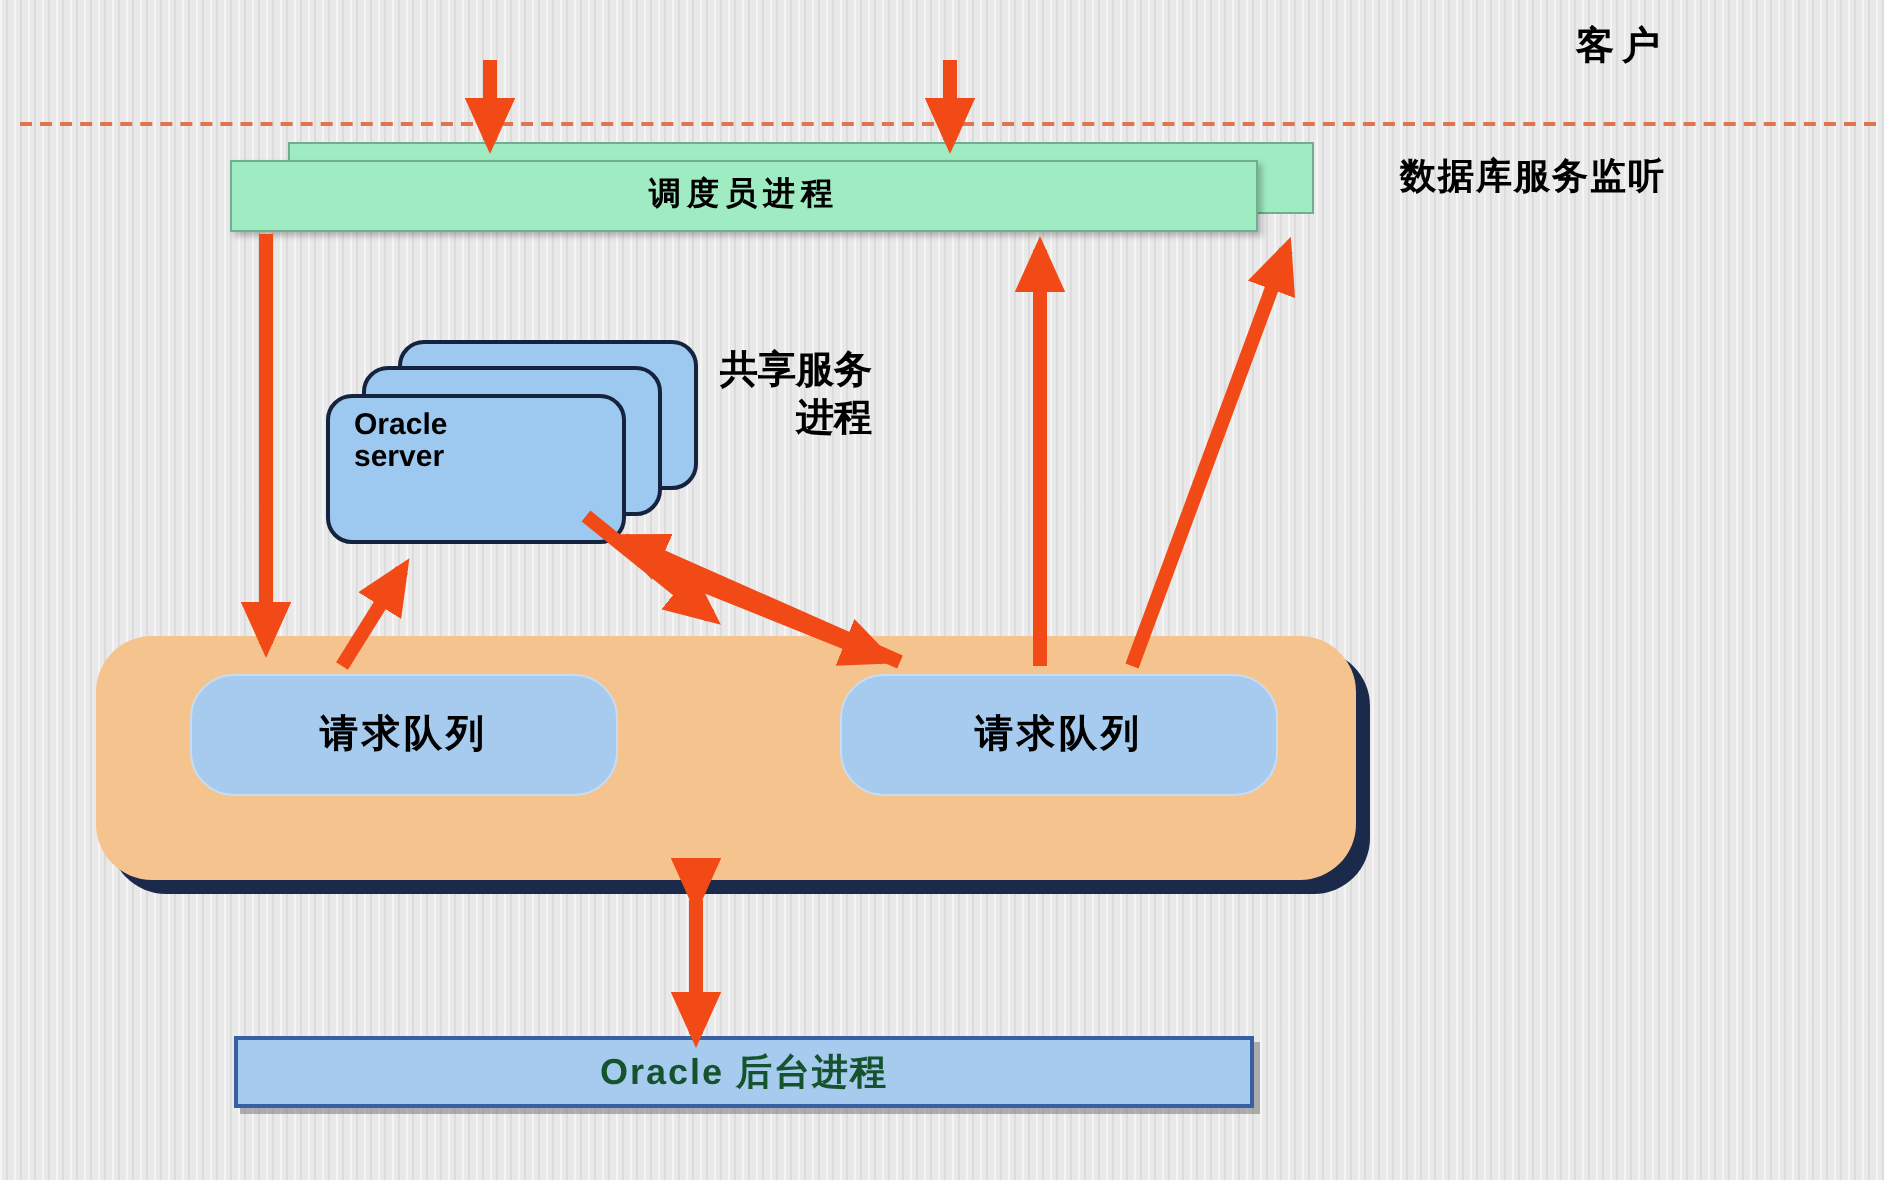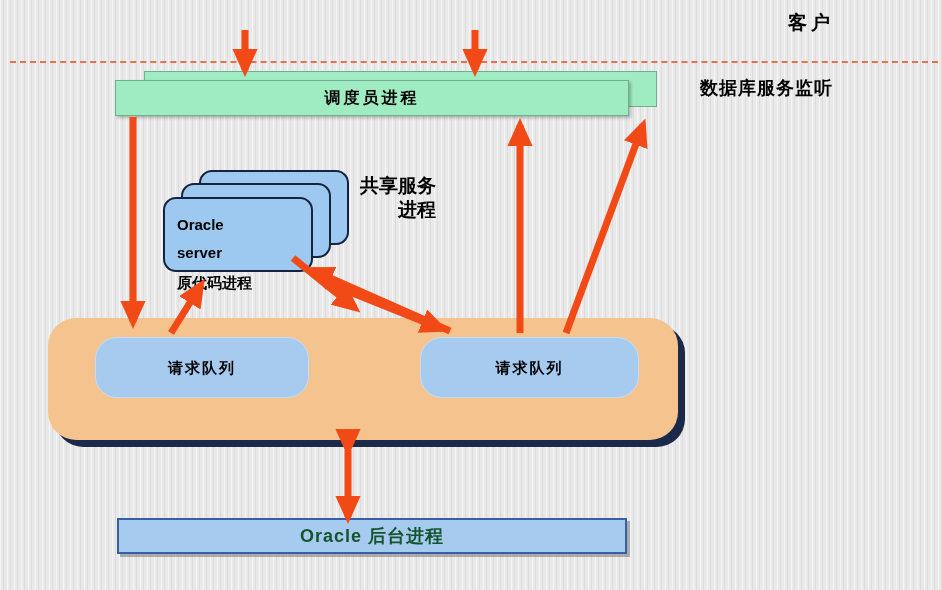--- a/index.html
+++ b/index.html
@@ -41,37 +41,37 @@
   .server-card{
     width:150px;height:75px;
     background:#9dc9f1;
     border:2px solid #15233f;
     border-radius:13px;
     box-sizing:border-box;
   }
   .card-back{left:199px;top:170px;}
   .card-mid{left:181px;top:183px;}
   .card-front{left:163px;top:197px;padding:6px 0 0 12px;}
-  .card-front .ln{font-weight:bold;color:#000;font-size:15px;line-height:16px;margin-top:12px;}
+  .card-front .ln{font-weight:bold;color:#000;font-size:15px;line-height:16px;}
   .card-front .ln-cn{font-size:15px;line-height:19px;}
   .shared-label{
     left:360px;top:174px;font-size:19px;font-weight:bold;color:#000;line-height:1.25;text-align:right;
   }
   .sga{
     left:48px;top:318px;width:630px;height:122px;
     background:#f5c48e;
     border-radius:28px;
     box-shadow:7px 7px 0 #1b2a4a;
   }
   .queue{
     background:#a6cbef;
     border:1px solid #c6ddf4;
     border-radius:22px;
     height:59px;line-height:59px;
-    text-align:center;font-weight:bold;font-size:15px;color:#000;
+    text-align:center;font-weight:bold;font-size:19px;color:#000;
     letter-spacing:2px;
   }
   .queue-left{left:95px;top:337px;width:212px;}
   .queue-right{left:420px;top:337px;width:217px;}
   .sga-title{
     left:48px;top:411px;width:630px;
     text-align:center;font-weight:bold;font-size:20px;color:#000;
   }
   .bg-process{
     left:117px;top:518px;width:510px;height:36px;
@@ -95,21 +95,20 @@
   <div class="abs lbl lbl-listener">数据库服务监听</div>
 
   <div class="abs dispatcher-box dispatcher-back"></div>
   <div class="abs dispatcher-box dispatcher-front">调度员进程</div>
 
   <div class="abs server-card card-back"></div>
   <div class="abs server-card card-mid"></div>
   <div class="abs server-card card-front">
     <div class="ln">Oracle</div>
     <div class="ln">server</div>
-    <div class="ln ln-cn">原代码进程</div>
   </div>
 
   <div class="abs shared-label">
     <div>共享服务</div>
     <div>进程</div>
   </div>
 
   <div class="abs sga"></div>
   <div class="abs queue queue-left">请求队列</div>
   <div class="abs queue queue-right">请求队列</div>

